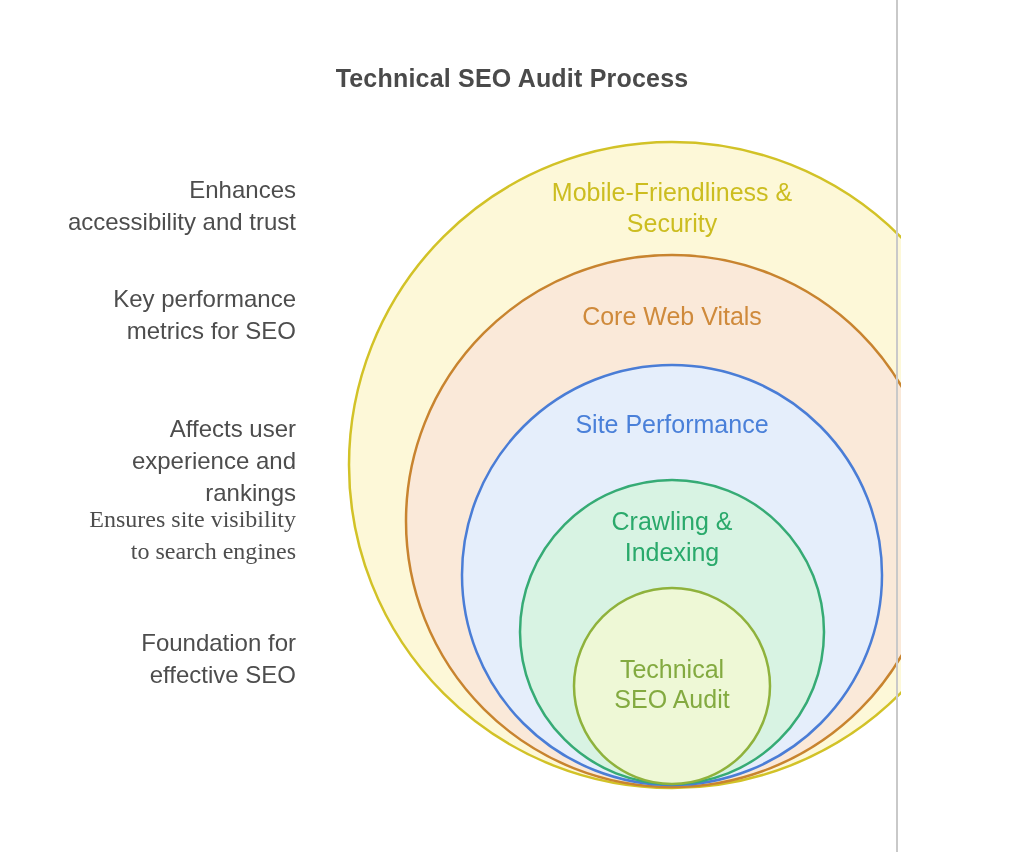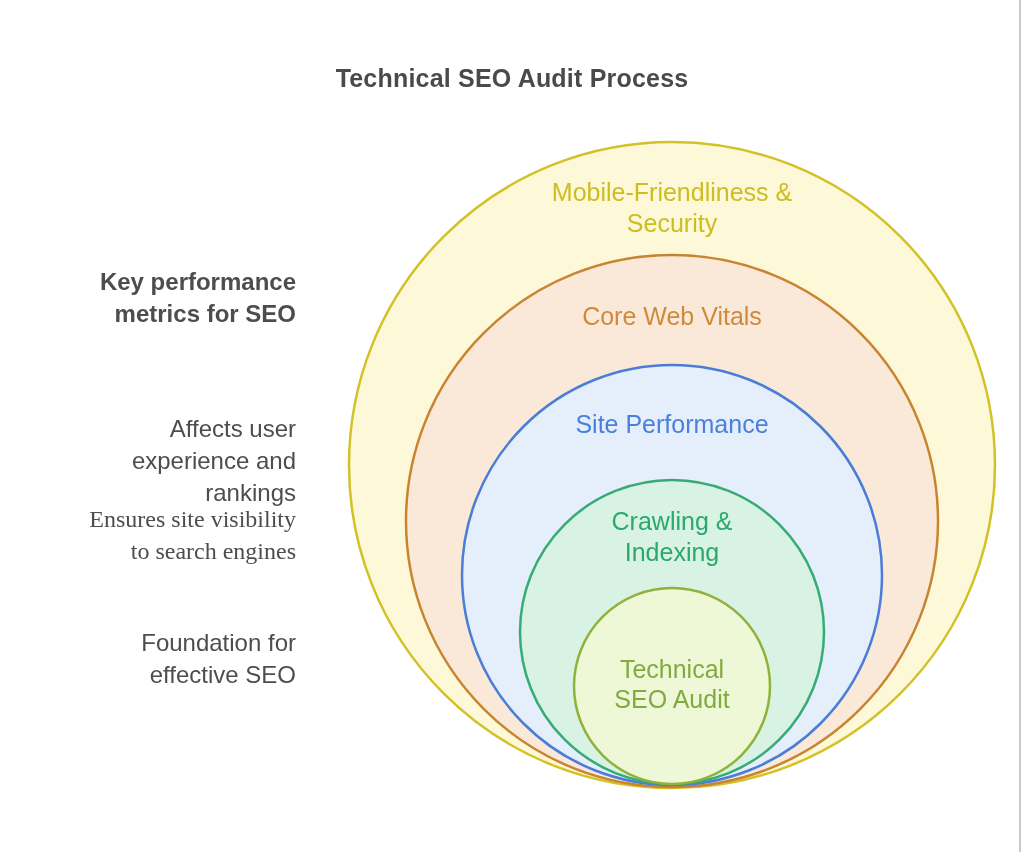--- a/index.html
+++ b/index.html
@@ -3,21 +3,21 @@
 <meta charset="utf-8">
 <style>
   html, body {
     margin: 0;
     padding: 0;
     background: #ffffff;
     font-family: "Liberation Sans", sans-serif;
   }
   .canvas {
     position: relative;
-    width: 1024px;
+    width: 901px;
     height: 852px;
     background: #ffffff;
     overflow: hidden;
   }
   .page-title {
     position: absolute;
     top: 64px;
     left: 0;
     width: 1024px;
     text-align: center;
@@ -30,21 +30,21 @@
     position: absolute;
     left: 10px;
     width: 286px;
     text-align: right;
     font-size: 24px;
     line-height: 32px;
     color: #4d4d4d;
     white-space: pre-line;
   }
   .annotation.a1 { top: 174px; }
-  .annotation.a2 { top: 266px; font-weight: bold; }
+  .annotation.a2 { top: 283px; }
   .annotation.a3 { top: 378px; margin-top: 35px; }
   .annotation.a4 { top: 503px; font-family: Liberation Serif, serif; }
   .annotation.a5 { top: 627px; }
   svg.diagram {
     position: absolute;
     top: 0;
     left: 0;
   }
   .ring-label {
     font-family: "Liberation Sans", sans-serif;
@@ -59,20 +59,22 @@
     background: #c9c9c9;
   }
 </style>
 </head>
 <body>
 
 <div class="canvas">
 
   <div class="page-title">Technical SEO Audit Process</div>
 
+  <div class="annotation a1">Enhances
+accessibility and trust</div>
 
   <div class="annotation a2">Key performance
 metrics for SEO</div>
 
   <div class="annotation a3">Affects user
 experience and
 rankings</div>
 
   <div class="annotation a4">Ensures site visibility
 to search engines</div>

